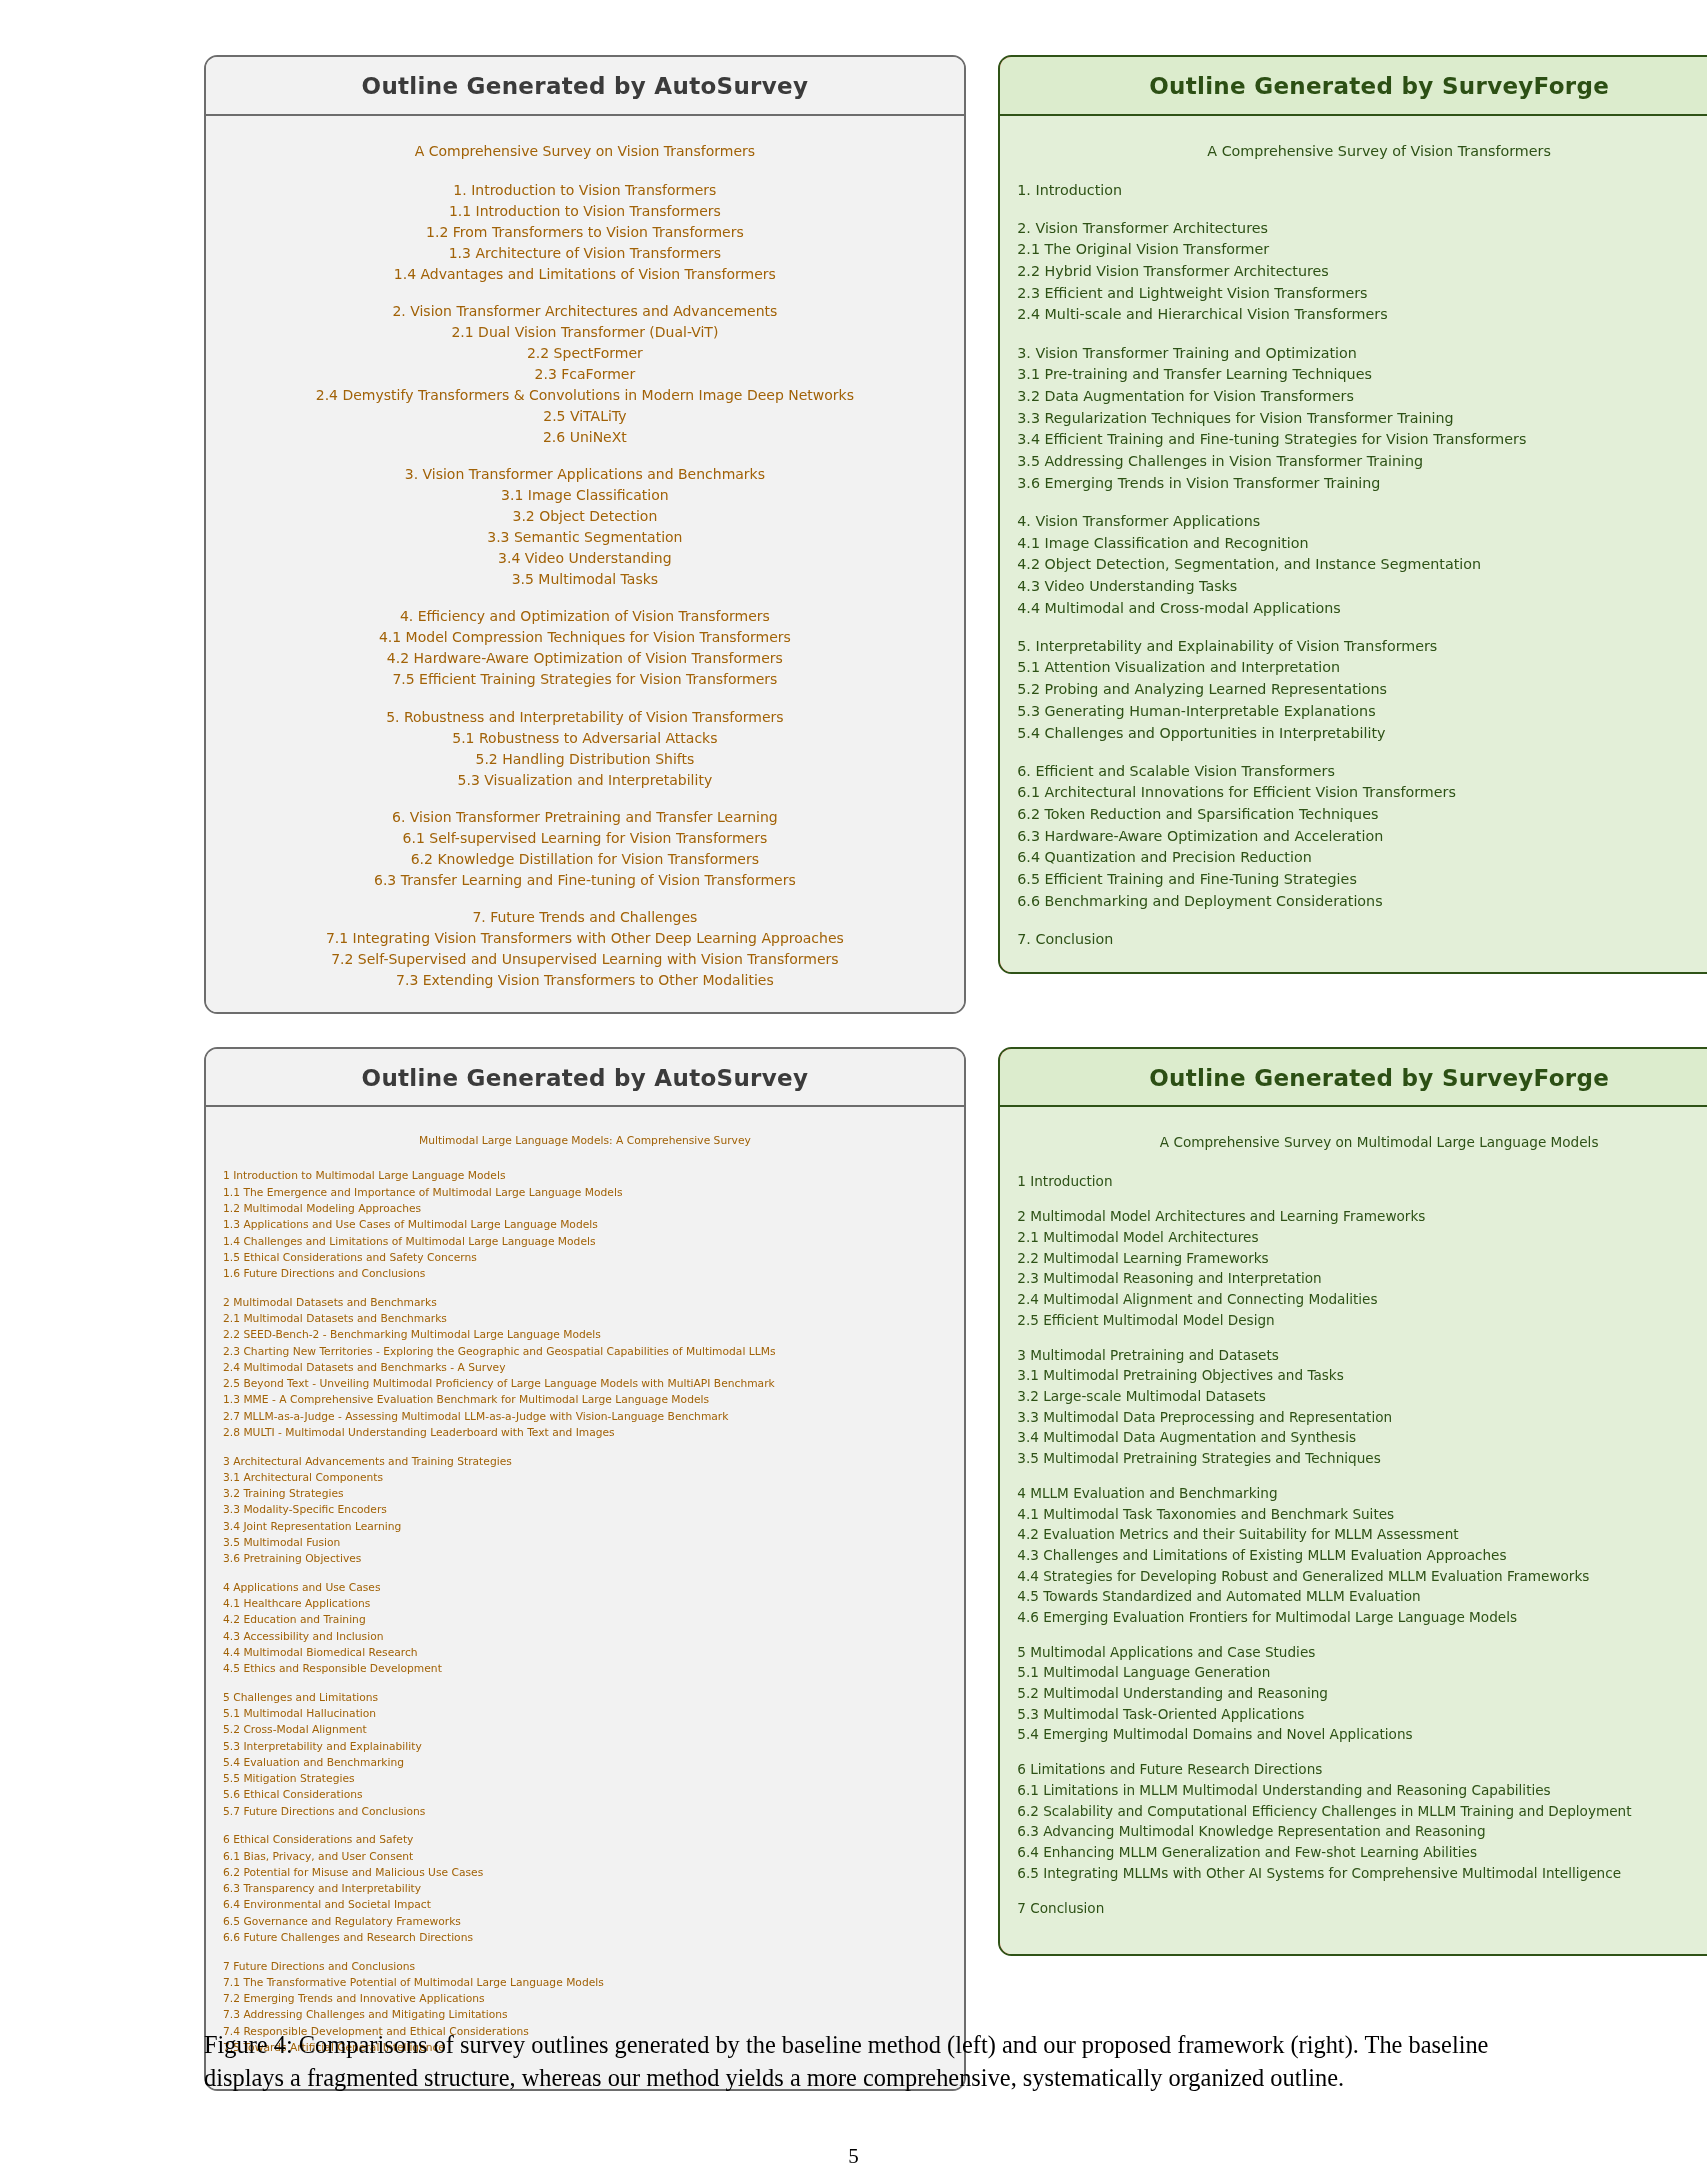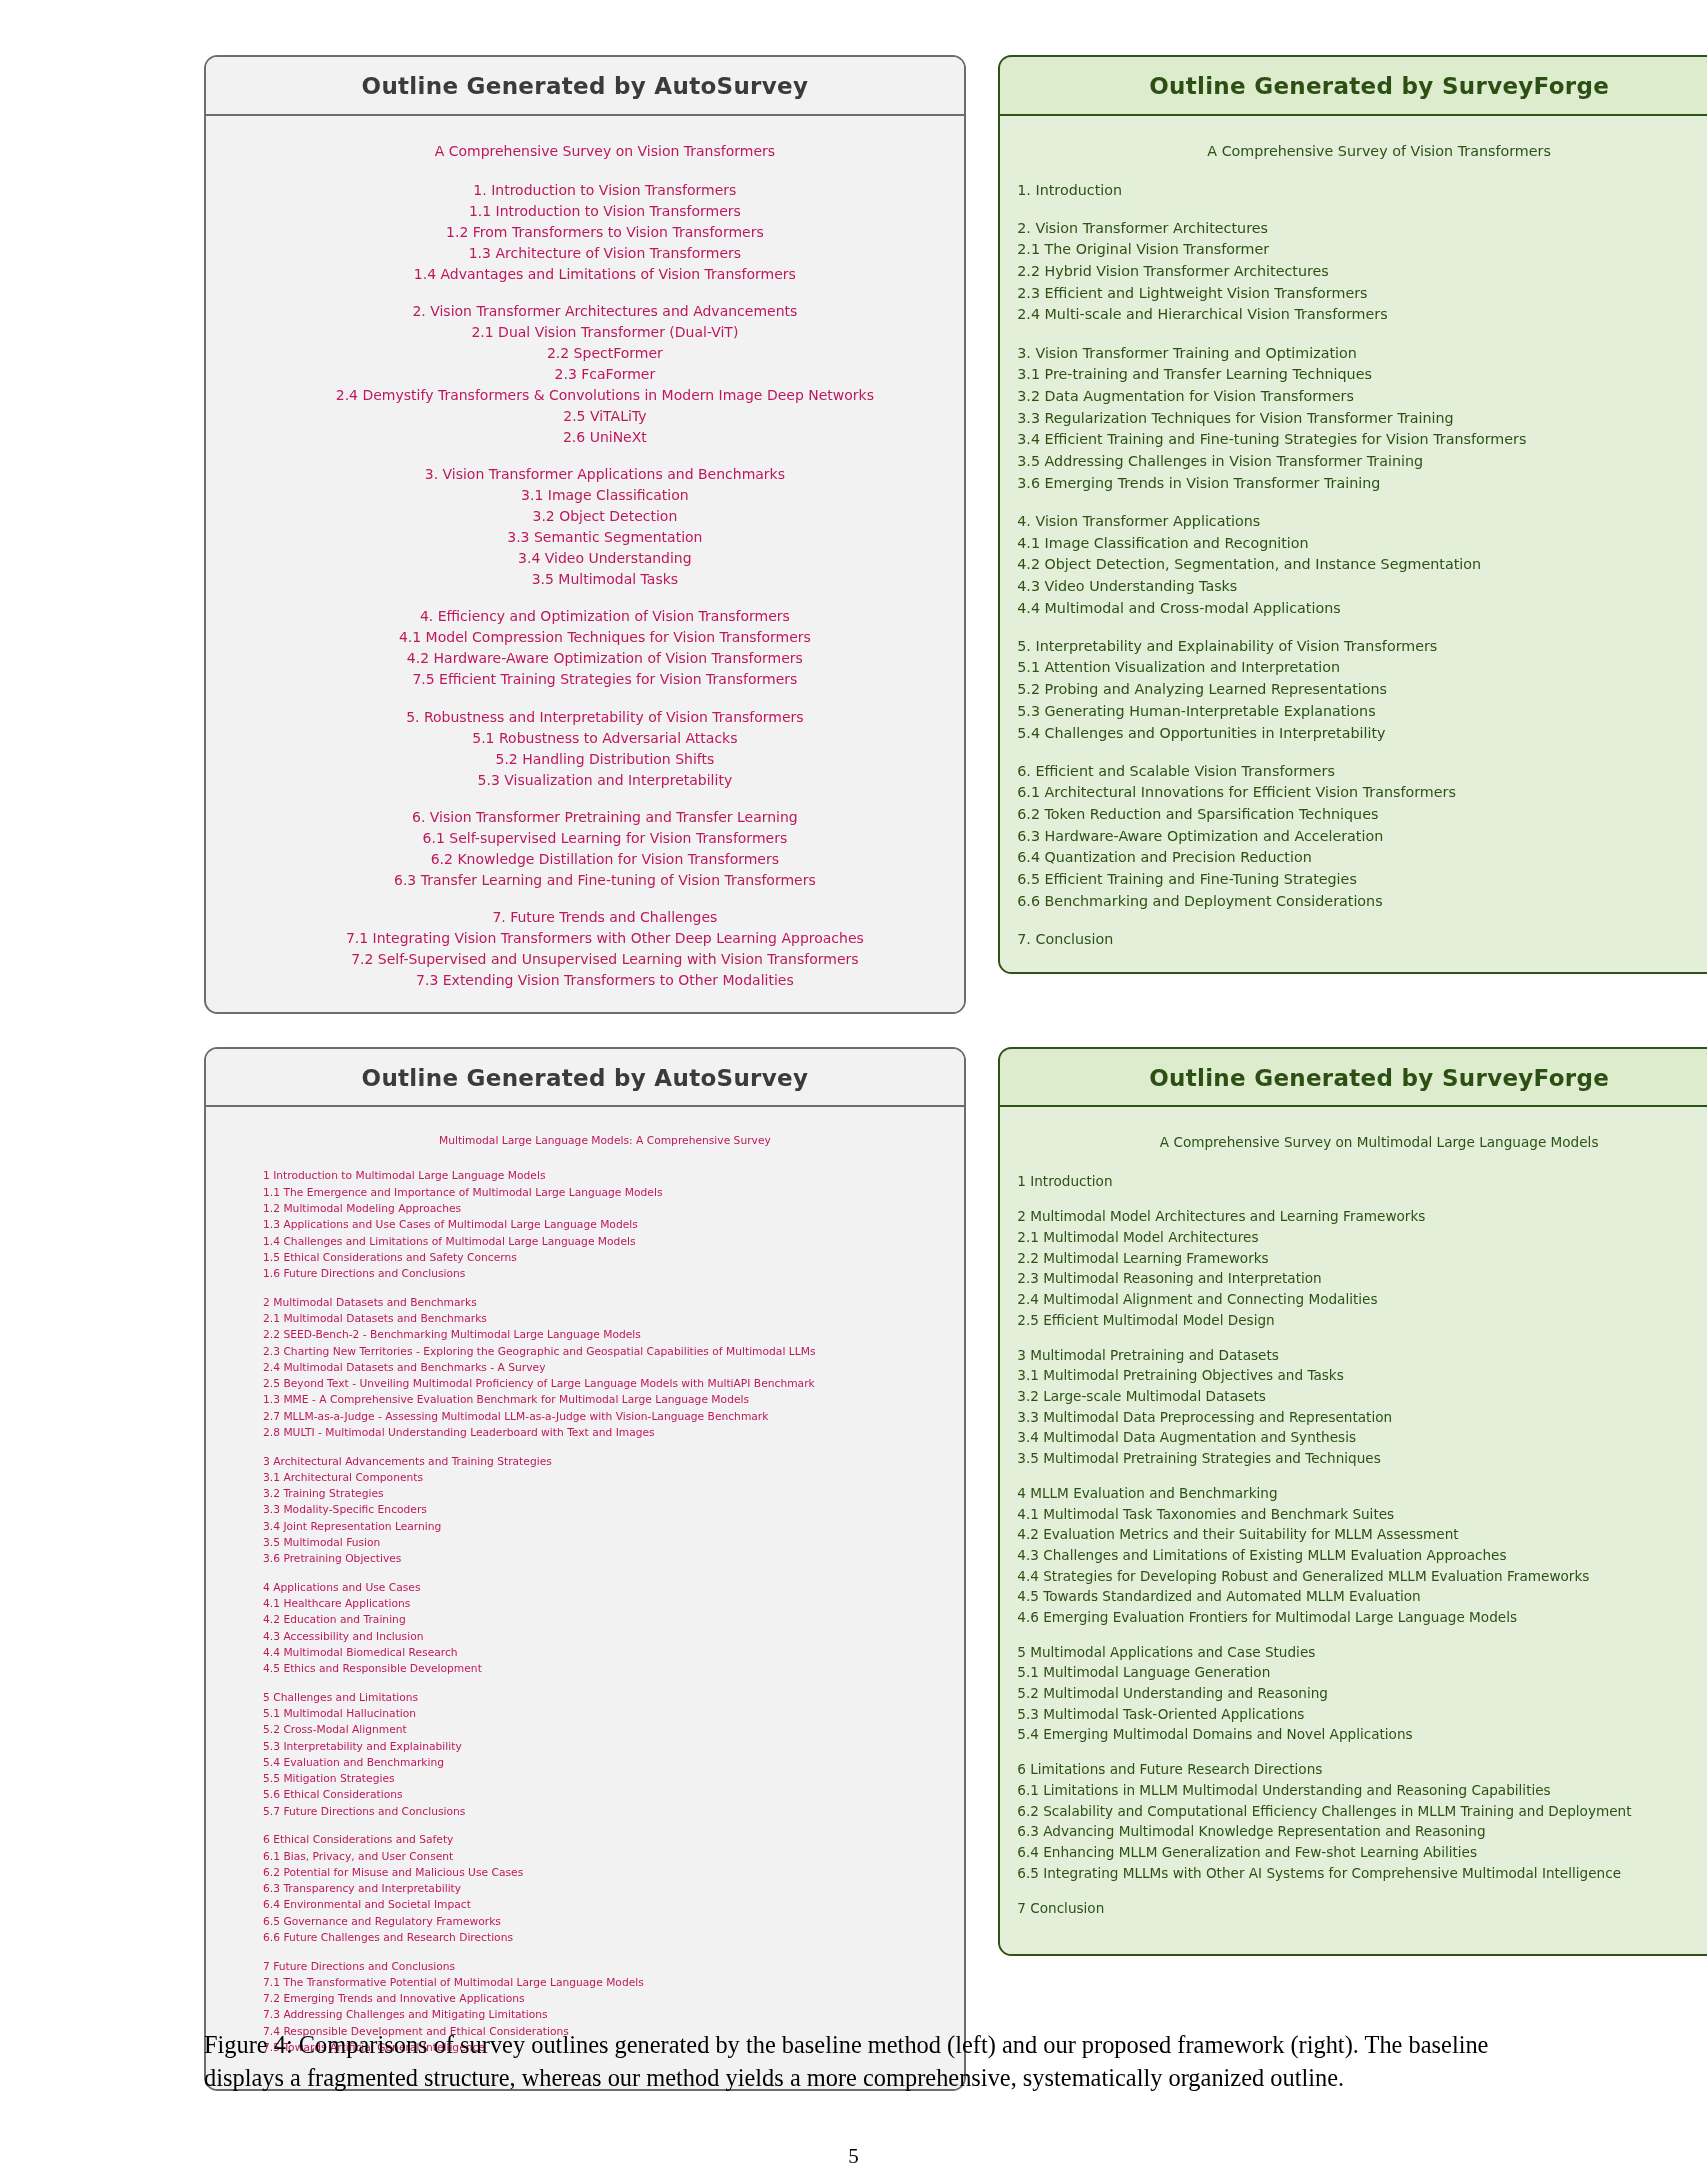--- a/index.html
+++ b/index.html
@@ -75,21 +75,21 @@
   
   .panel.gray {
     border: 2.9px solid #6d6d6d;
     background: #f2f2f2;
   }
   .panel.gray .panel-header {
     color: #3b3b3b;
     background: #f2f2f2;
     border-bottom: 2.9px solid #6d6d6d;
   }
-  .panel.gray .panel-body { color: #be185d; background: #f2f2f2; margin-left: 40px; }
+  .panel.gray .panel-body { color: #a16207; background: #f2f2f2; }
 
   
   .panel.green {
     border: 2.9px solid #2f5317;
     background: #ef4444;
   }
   .panel.green .panel-header {
     color: #2c4f14;
     background: #dceccd;
     border-bottom: 2.9px solid #2f5317;

